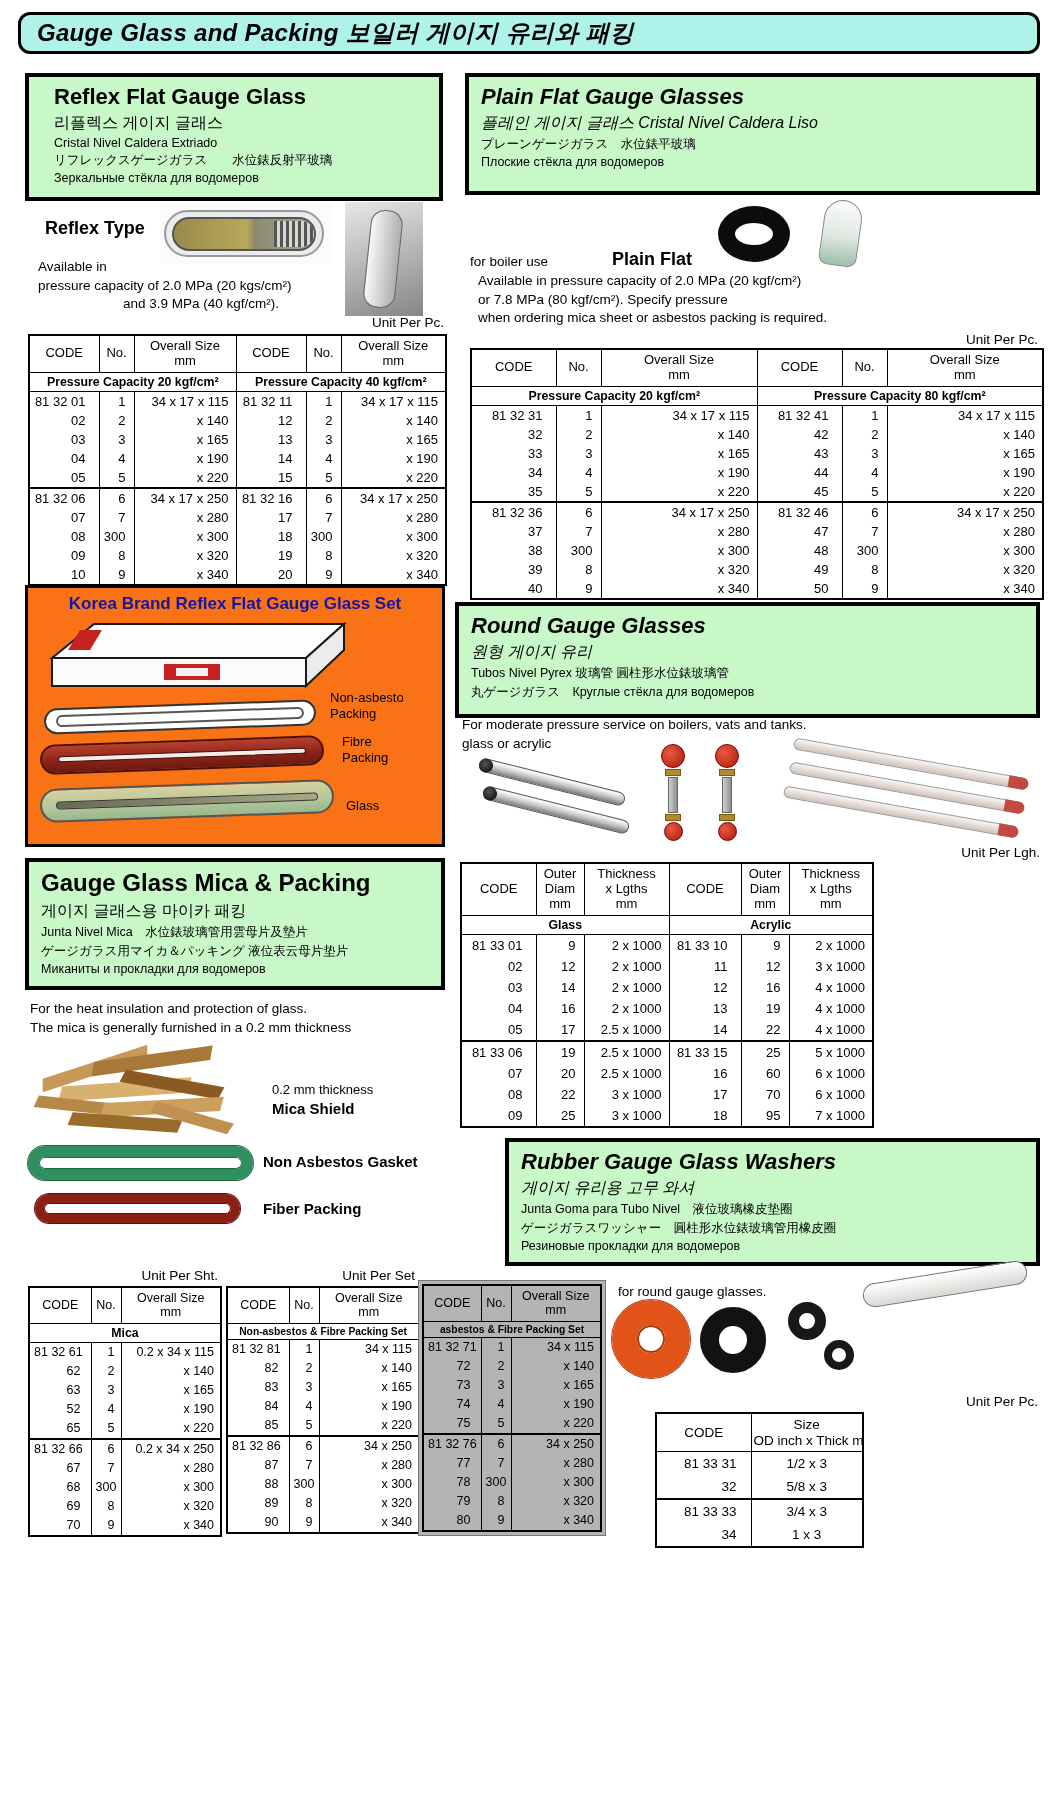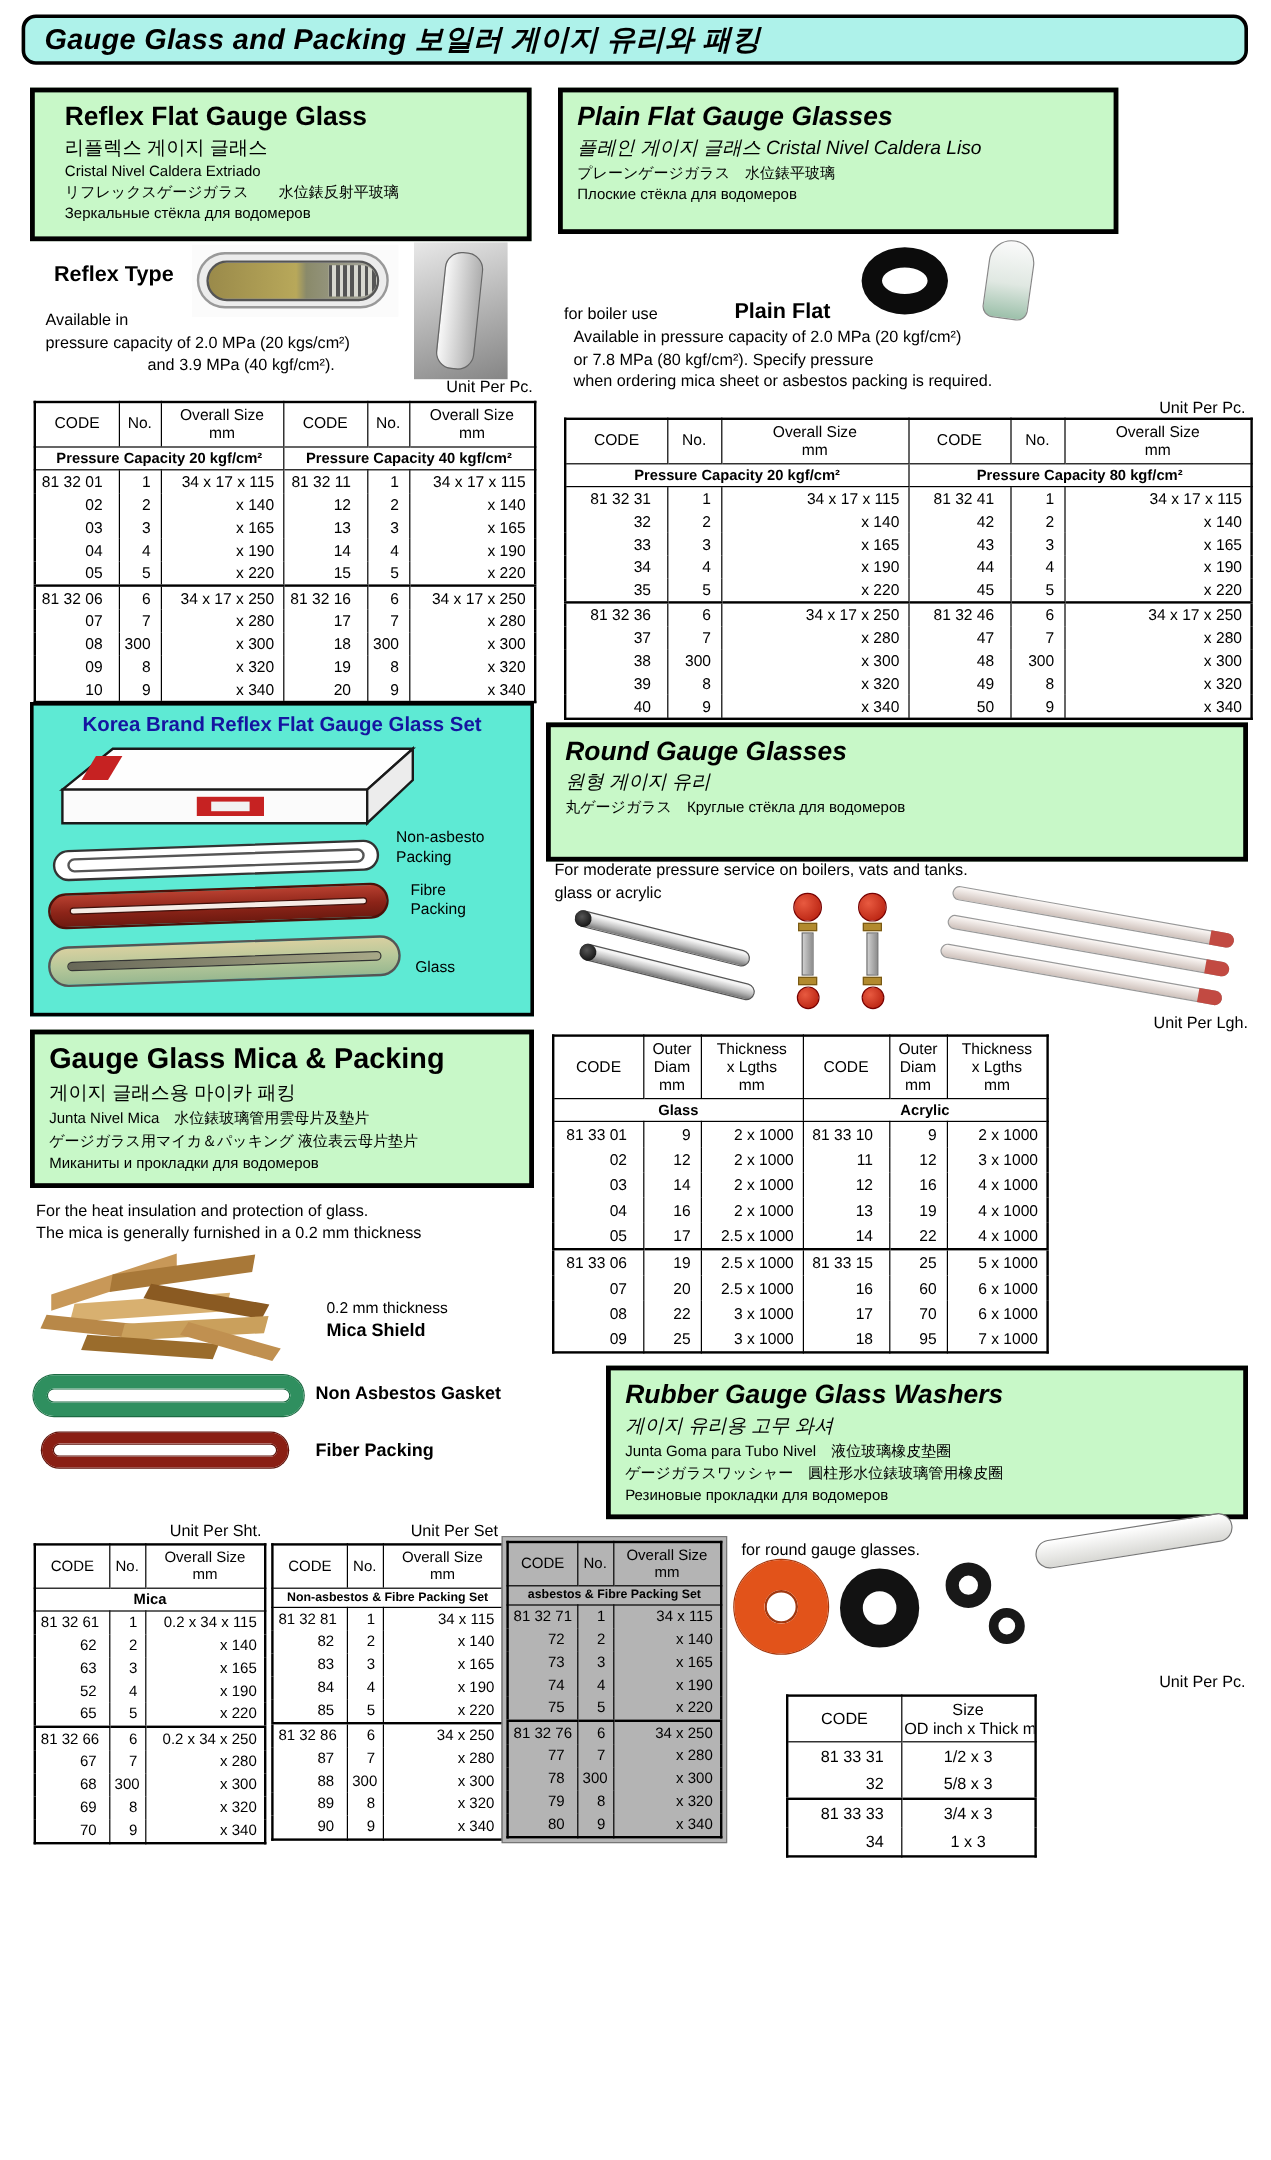--- a/index.html
+++ b/index.html
@@ -15,21 +15,21 @@
   
   .greenbox { background:#c8f8c8; border:4px solid #000; padding:7px 12px 5px; }
   .gb-title { font-size:22px; font-weight:bold; line-height:1.15; }
   .gb-title.it { font-style:italic; }
   .gb-ko { font-size:16px; margin-top:4px; }
   .gb-ko.it { font-style:italic; }
   .gb-sm { font-size:12.5px; margin-top:2px; }
   #mica-box .gb-title { font-size:24px; }
 
   #reflex-box  { left:25px;  top:73px;   width:418px; height:128px;padding-left:25px; }
-  #plain-box   { left:465px; top:73px;   width:467px; height:122px; }
+  #plain-box   { left:465px; top:73px;   width:575px; height:122px; }
   #round-box   { left:455px; top:602px;  width:585px; height:116px; }
   #mica-box    { left:25px;  top:858px;  width:420px; height:132px; }
   #rubber-box  { left:505px; top:1138px; width:535px; height:128px; }
 
   .sublabel { font-size:18px; font-weight:bold; }
   #reflex-type { left:45px;  top:218px; }
   #plain-flat-label { left:612px; top:249px; }
   .body-text { font-size:13.5px; line-height:1.38; }
   #reflex-avail { left:38px; top:258px; width:330px; }
   #reflex-avail .ind { padding-left:85px; }
@@ -76,21 +76,21 @@
   #washer-table tbody td:nth-child(2) { text-align:center; }
 
   .t6 tbody td:nth-child(1), .t6 tbody td:nth-child(4) { padding-right:13px; }
   .t6 tbody td:nth-child(2), .t6 tbody td:nth-child(5) { padding-right:8px; }
   .t6 tbody td:nth-child(3), .t6 tbody td:nth-child(6) { padding-right:7px; }
   .t3 tbody td:nth-child(1) { padding-right:10px; }
   .t3 tbody td:nth-child(2) { padding-right:6px; }
   .t3 tbody td:nth-child(3) { padding-right:6px; }
 
   
-  #korea-box { left:25px; top:585px; width:420px; height:262px; border:3px solid #000; background:#5eead4; }
+  #korea-box { left:25px; top:585px; width:420px; height:262px; border:3px solid #000; background:#f97316; }
   .k-title { position:absolute; left:0; top:6px; width:100%; text-align:center; color:#1515a0; font-size:17px; font-weight:bold; }
   #korea-carton { position:absolute; left:8px; top:28px; }
   .kpill { position:absolute; border-radius:20px; transform:rotate(-2deg); }
   #kp1 { left:16px; top:116px; width:272px; height:26px; border:2px solid #333; background:#fff; }
   #kp1::after { content:""; position:absolute; left:10px; top:5px; right:10px; bottom:5px; border:2px solid #555; border-radius:10px; }
   #kp2 { left:12px; top:152px; width:284px; height:30px; border:2px solid #4a120a;
          background:linear-gradient(180deg,#b84030,#8c2418 55%,#6e1a10); }
   #kp2::after { content:""; position:absolute; left:16px; top:10px; right:16px; bottom:10px; border-radius:8px; background:#f6ece6; border:1px solid #40100a; }
   #kp3 { left:12px; top:196px; width:294px; height:34px; border:2px solid #555;
          background:linear-gradient(180deg,#d8d0a0,#b8c89a 50%,#98b890); }
@@ -450,20 +450,21 @@
     <div id="kl2" class="k-label">
       <div>Fibre</div>
       <div>Packing</div>
     </div>
     <div id="kl3" class="k-label">Glass</div>
   </div>
 
   <div id="round-box" class="abs greenbox">
     <div class="gb-title it">Round Gauge Glasses</div>
     <div class="gb-ko it">원형 게이지 유리</div>
+    <div class="gb-sm">Tubos Nivel Pyrex   玻璃管  圓柱形水位錶玻璃管</div>
     <div class="gb-sm">丸ゲージガラス　Круглые стёкла для водомеров</div>
   </div>
 
   <div id="round-desc" class="abs body-text">
     <div>For moderate pressure service on boilers, vats and tanks.</div>
     <div>glass  or  acrylic</div>
   </div>
 
   <div id="round-photo-tubes-left" class="abs">
     <div class="tube" style="top:12px;left:2px;transform:rotate(14deg)">

